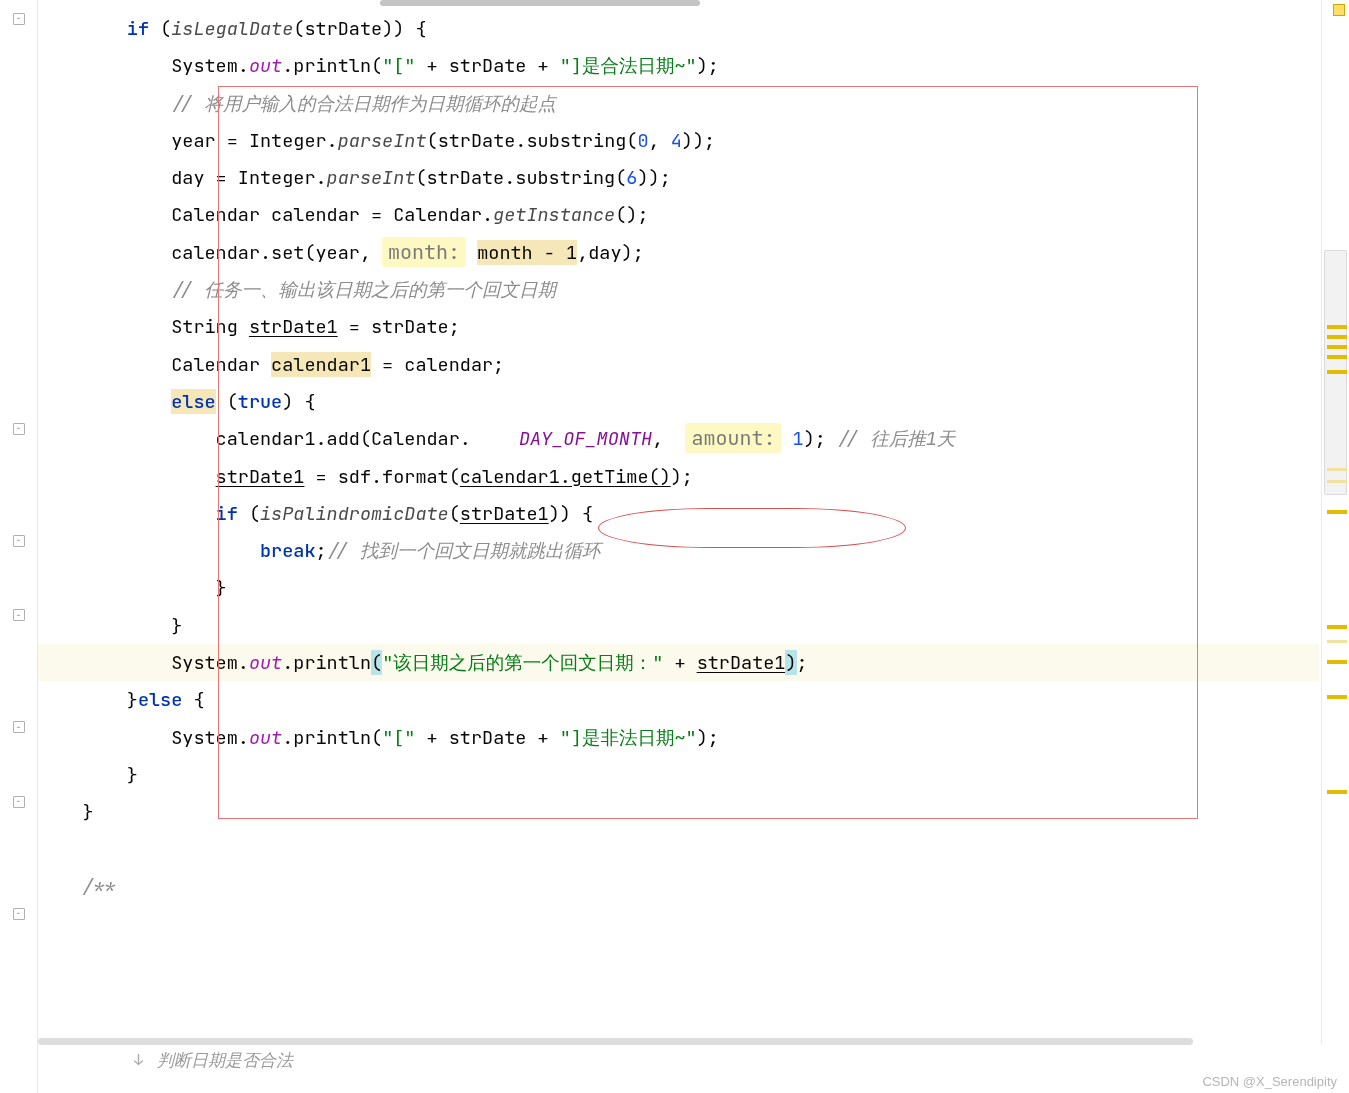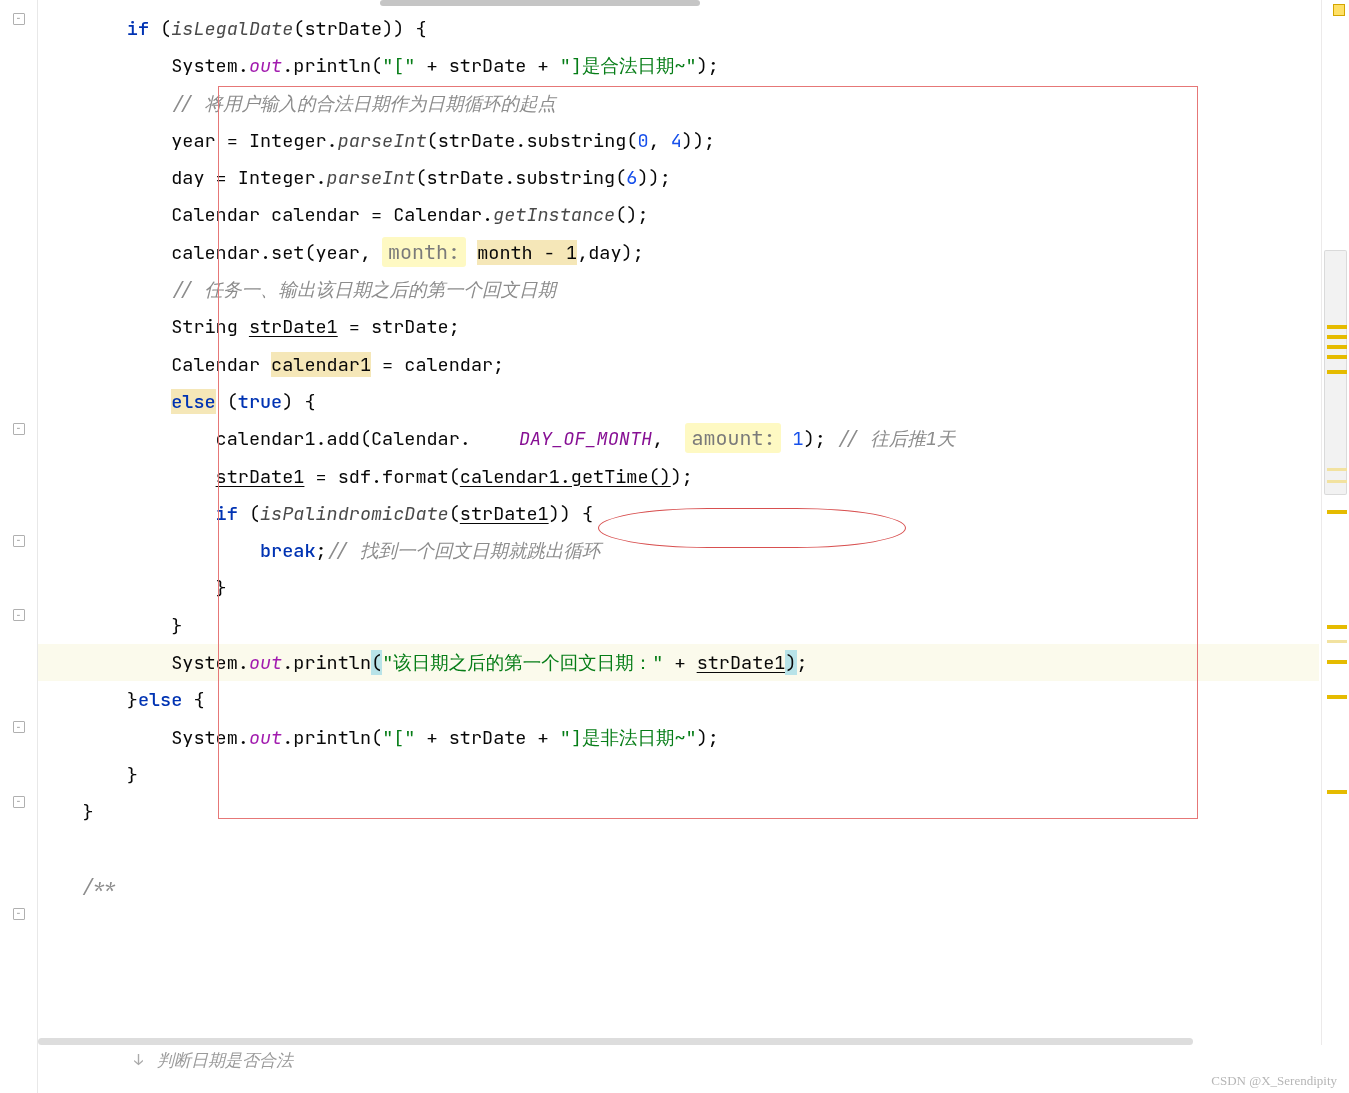--- a/index.html
+++ b/index.html
@@ -131,21 +131,21 @@
       display: flex;
       align-items: center;
       gap: 14px;
     }
     .arrow-down { color: #aaa; font-style: normal; font-size: 15px; }
     .watermark {
       position: absolute;
       right: 12px; bottom: 4px;
       font-size: 13px;
       color: #b6b6b6;
-      font-family: Liberation Serif, serif;
+      font-family: Liberation Sans, sans-serif;
       margin-left: 48px;
     }
     .scrollbar-h {
       position: absolute;
       left: 38px; right: 28px; bottom: 48px;
       height: 7px;
       background: #fff;
     }
     .scrollbar-thumb {
       position: absolute;

